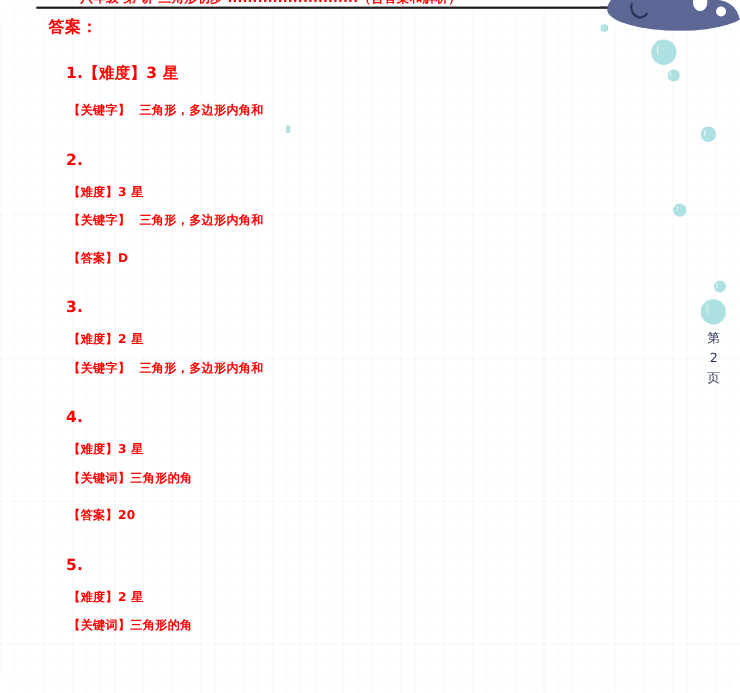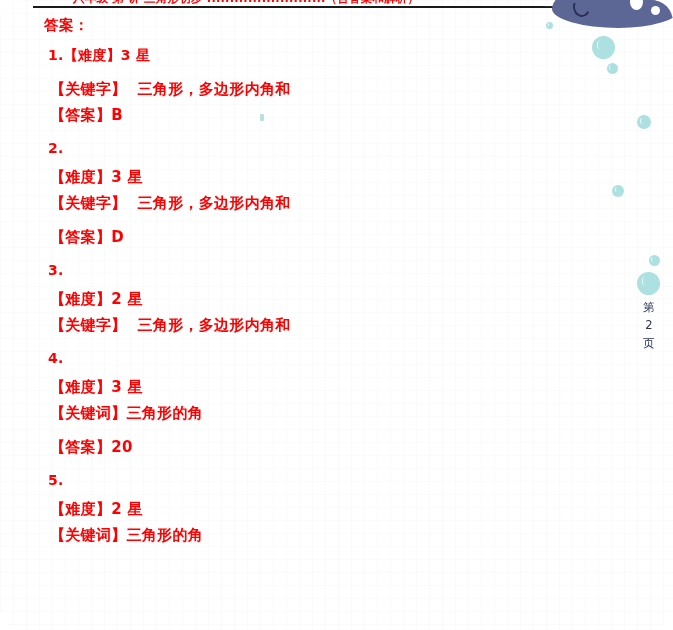--- a/index.html
+++ b/index.html
@@ -80,37 +80,37 @@
   .ans-title {
     margin: 0 0 0 44px;
     padding: 0;
     font-size: 14.5px;
     font-weight: bold;
     color: #ff0000;
     line-height: 26px;
     letter-spacing: 0.5px;
   }
   .qblock {
-    margin: 4px;
+    margin: 16px;
     padding: 0;
   }
   .q-num {
     margin: 0 0 0 44px;
     font-size: 14px;
     font-weight: bold;
     color: #ff0000;
     line-height: 32px;
     letter-spacing: 0.3px;
   }
   .q-num.inline-diff {
     line-height: 26px;
   }
   .q-line {
     margin: 0 0 0 46px;
-    font-size: 15px;
+    font-size: 11px;
     font-weight: bold;
     color: #ff0000;
     line-height: 26px;
     letter-spacing: 0.3px;
     white-space: pre;
   }
   .q-line.gap {
     margin-top: 8px;
   }
 
@@ -217,21 +217,20 @@
   <div class="header-rule"></div>
   <div class="header-rule-2"></div>
 
   <div class="answers">
 
     <p class="ans-title">答案：</p>
 
     <div class="qblock">
       <p class="q-num inline-diff">1.【难度】3 星</p>
       <p class="q-line gap">【关键字】  三角形，多边形内角和</p>
-      <p class="q-line">【答案】B</p>
     </div>
 
     <div class="qblock">
       <p class="q-num">2.</p>
       <p class="q-line">【难度】3 星</p>
       <p class="q-line">【关键字】  三角形，多边形内角和</p>
       <p class="q-line gap">【答案】D</p>
     </div>
 
     <div class="qblock">

